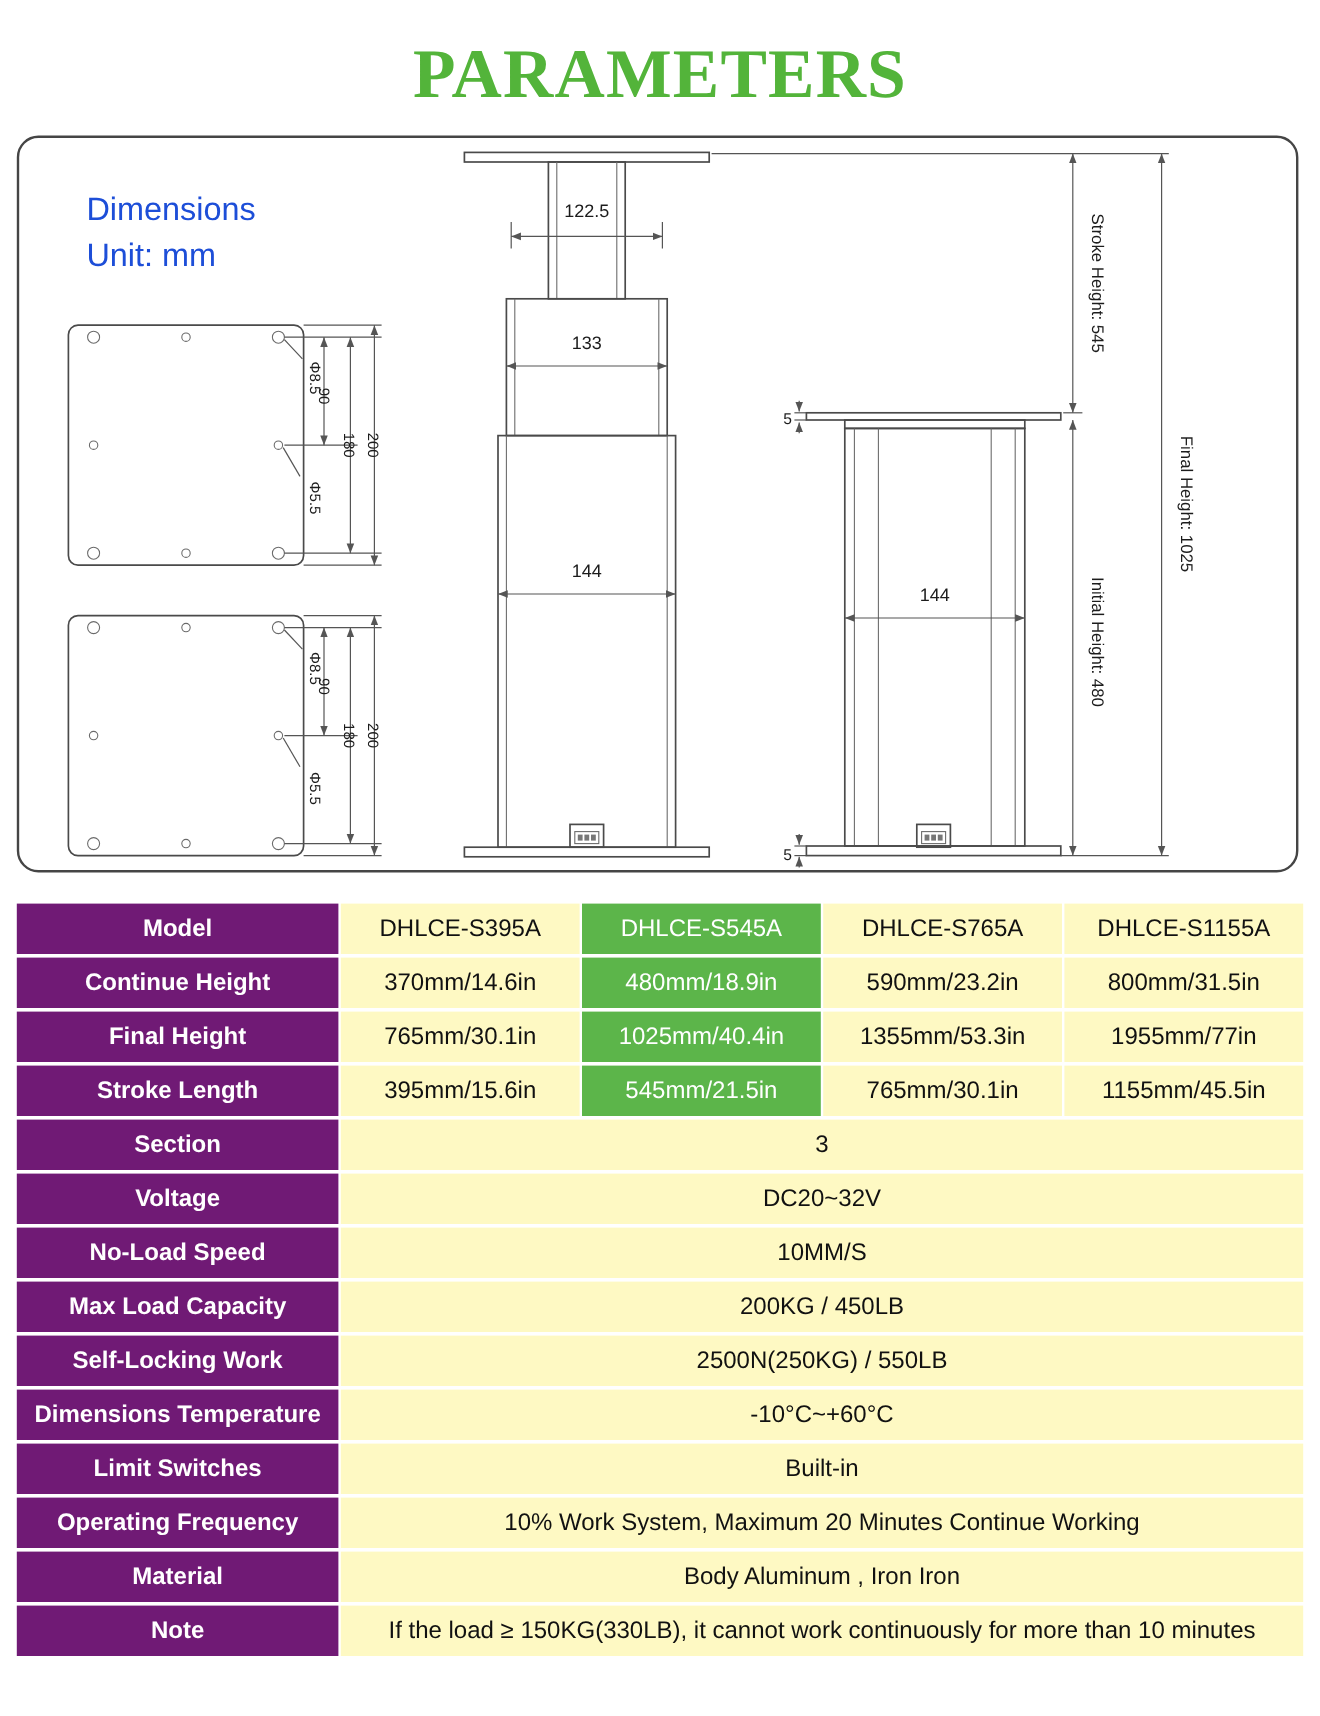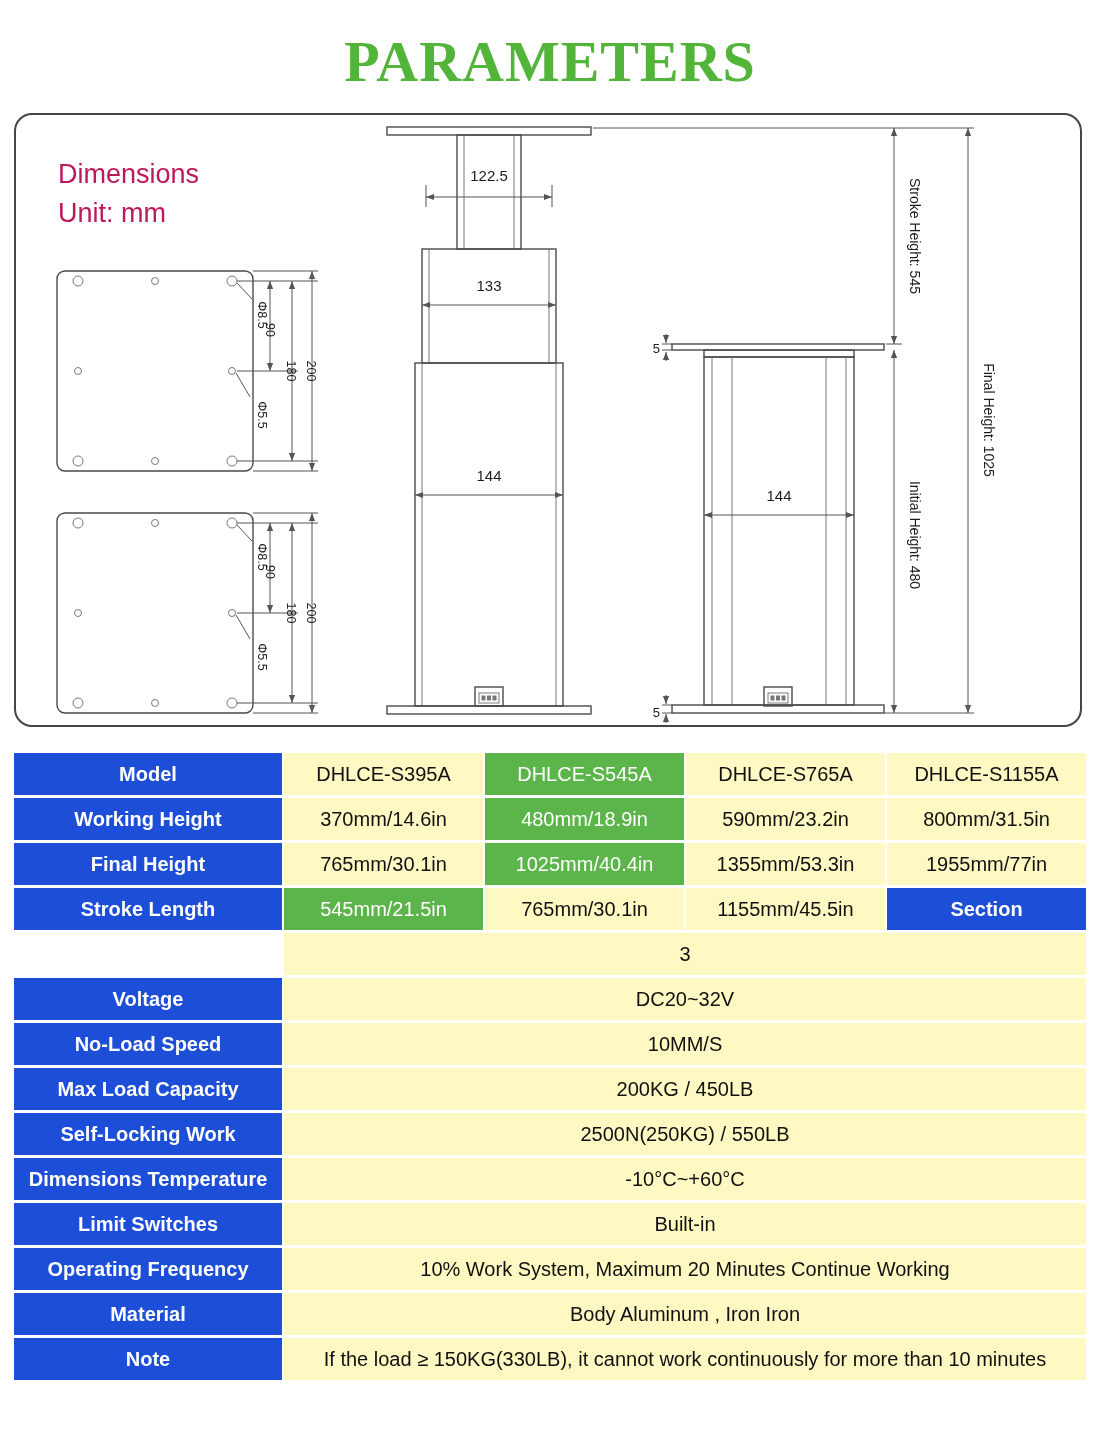--- a/index.html
+++ b/index.html
@@ -21,23 +21,23 @@
     margin:0 14px;
     width:1068px;
     height:614px;
     border:2px solid #454545;
     border-radius:18px;
     box-sizing:border-box;
     overflow:hidden;
   }
   .dim-heading{
     position:absolute;
-    left:42px; top:40px;
+    left:56px; top:40px;
     font-size:27px;
-    color:#be185d;
+    color:#1d4ed8;
     line-height:1.45;
     z-index:2;
   }
   svg.drawing{position:absolute;left:0;top:0;}
 
   svg .ln{stroke:#4a4a4a;stroke-width:1.4;fill:none;}
   svg .thin{stroke:#6a6a6a;stroke-width:0.9;fill:none;}
   svg .dim-ln{stroke:#555555;stroke-width:1;fill:none;}
   svg text{font-family:"Liberation Sans",sans-serif;fill:#1c1c1c;}
   svg .t15{font-size:15px;}
@@ -45,21 +45,21 @@
   svg .t13{font-size:13px;}
   svg .t12{font-size:12.5px;}
 
   .spec-table{
     margin:26px 14px 0 14px;
     display:grid;
     grid-template-columns:268px repeat(4,1fr);
     gap:3px 2px;
   }
   .t-label{
-    background:#1d4ed8;
+    background:#701a75;
     color:#ffffff;
     font-weight:bold;
     font-size:20px;
     height:42px;
     display:flex;align-items:center;justify-content:center;
     text-align:center;
   }
   .t-cell{
     background:#fef9c3;
     color:#111111;
@@ -239,33 +239,34 @@
 </div>
 
 <div class="spec-table">
 
   <div class="t-label">Model</div>
   <div class="t-cell">DHLCE-S395A</div>
   <div class="t-cell hl">DHLCE-S545A</div>
   <div class="t-cell">DHLCE-S765A</div>
   <div class="t-cell">DHLCE-S1155A</div>
 
-  <div class="t-label">Working Height</div>
+  <div class="t-label">Continue Height</div>
   <div class="t-cell">370mm/14.6in</div>
   <div class="t-cell hl">480mm/18.9in</div>
   <div class="t-cell">590mm/23.2in</div>
   <div class="t-cell">800mm/31.5in</div>
 
   <div class="t-label">Final Height</div>
   <div class="t-cell">765mm/30.1in</div>
   <div class="t-cell hl">1025mm/40.4in</div>
   <div class="t-cell">1355mm/53.3in</div>
   <div class="t-cell">1955mm/77in</div>
 
   <div class="t-label">Stroke Length</div>
+  <div class="t-cell">395mm/15.6in</div>
   <div class="t-cell hl">545mm/21.5in</div>
   <div class="t-cell">765mm/30.1in</div>
   <div class="t-cell">1155mm/45.5in</div>
 
   <div class="t-label">Section</div>
   <div class="t-cell span4">3</div>
 
   <div class="t-label">Voltage</div>
   <div class="t-cell span4">DC20~32V</div>
 

